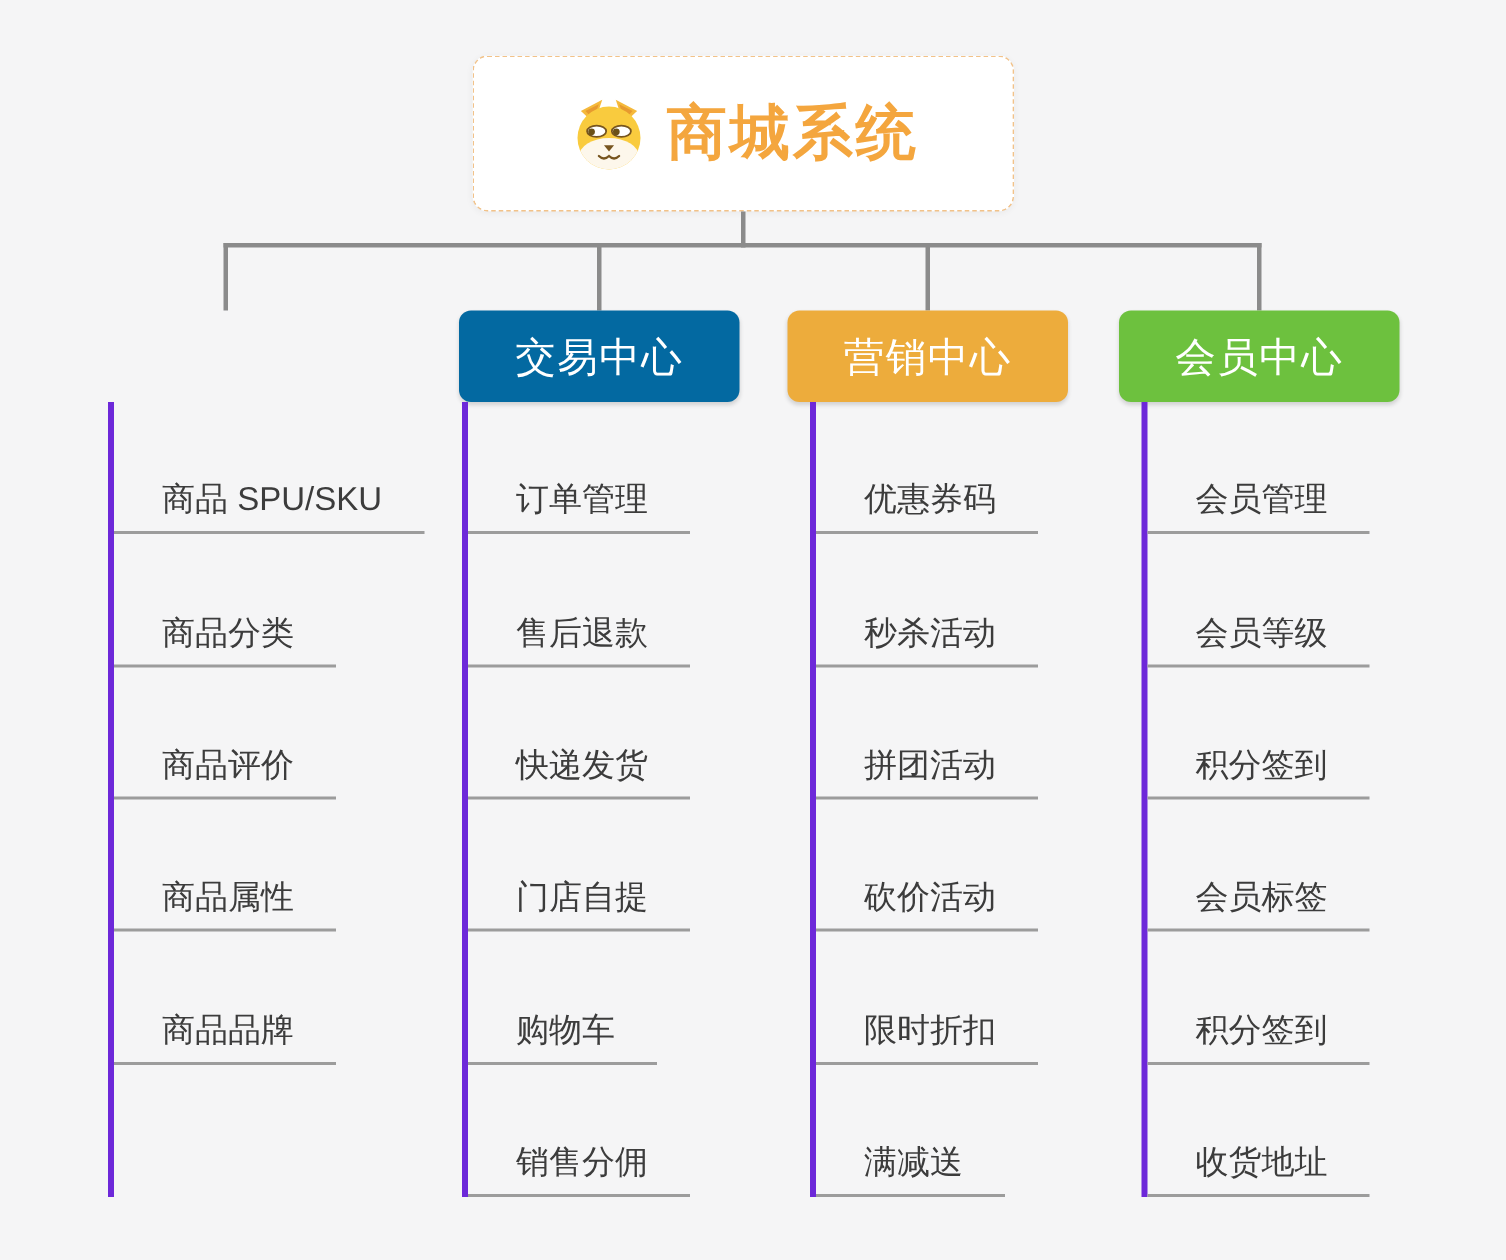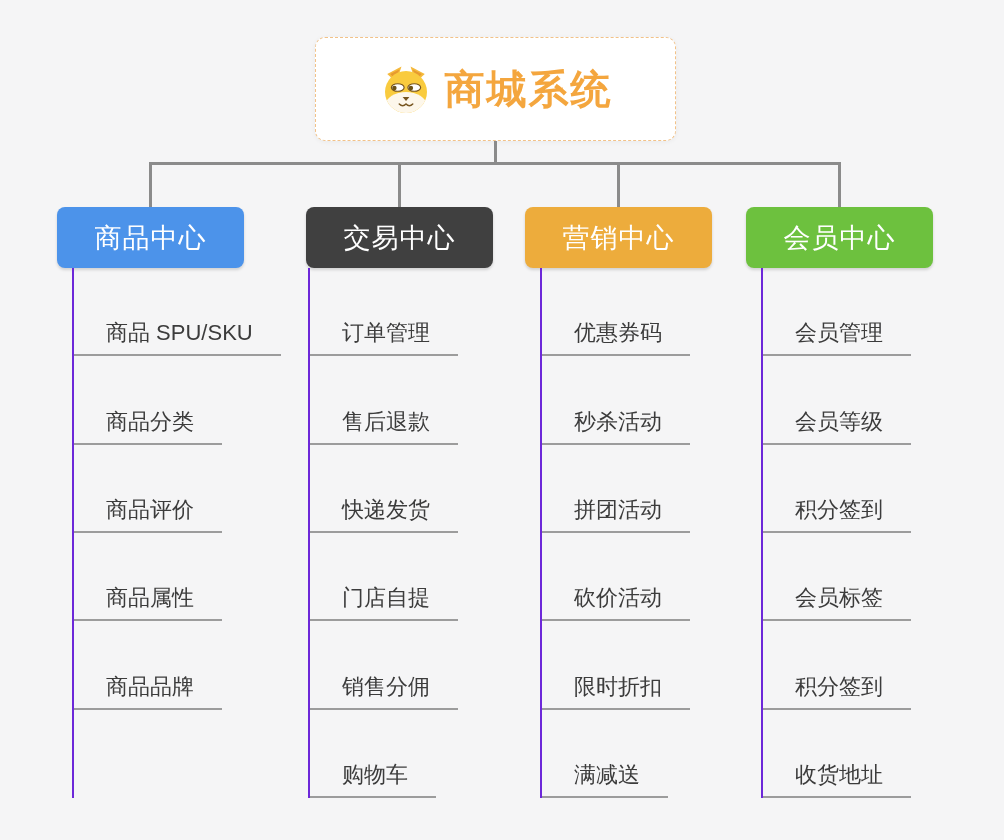--- a/index.html
+++ b/index.html
@@ -80,21 +80,21 @@
   .branch-1 { left: 57px;  }
   .branch-2 { left: 306px; }
   .branch-3 { left: 525px; }
   .branch-4 { left: 746px; }
 
   
   .col {
     position: absolute;
     top: 268px;
     height: 530px;
-    border-left: 2px solid #6d28d9;
+    border-left: 4px solid #6d28d9;
     box-sizing: content-box;
   }
   .col-1 { left: 72px;  }
   .col-2 { left: 308px; }
   .col-3 { left: 540px; }
   .col-4 { left: 761px; }
   .leaf {
     height: calc(530px / 6);
     box-sizing: border-box;
     display: flex;
@@ -143,40 +143,39 @@
     <span class="root-title" style="color: rgb(244, 166, 62);">商城系统</span>
   </div>
 
   <div class="line root-drop" style="background: rgb(139, 139, 139);"></div>
   <div class="line bus" style="background: rgb(139, 139, 139);"></div>
   <div class="line drop drop-1" style="background: rgb(139, 139, 139);"></div>
   <div class="line drop drop-2" style="background: rgb(139, 139, 139);"></div>
   <div class="line drop drop-3" style="background: rgb(139, 139, 139);"></div>
   <div class="line drop drop-4" style="background: rgb(139, 139, 139);"></div>
 
-  <div class="branch-box branch-1" style="background: rgb(76, 147, 234);">商品中心</div>
-  <div class="branch-box branch-2" style="background: #404040;">交易中心</div>
+  <div class="branch-box branch-2" style="background: #0369a1;">交易中心</div>
   <div class="branch-box branch-3" style="background: rgb(237, 172, 60);">营销中心</div>
   <div class="branch-box branch-4" style="background: rgb(109, 193, 62);">会员中心</div>
 
   <div class="col col-1">
     <div class="leaf">商品 SPU/SKU</div>
     <div class="leaf">商品分类</div>
     <div class="leaf">商品评价</div>
     <div class="leaf">商品属性</div>
     <div class="leaf">商品品牌</div>
   </div>
 
   <div class="col col-2">
     <div class="leaf">订单管理</div>
     <div class="leaf">售后退款</div>
     <div class="leaf">快递发货</div>
     <div class="leaf">门店自提</div>
+    <div class="leaf">购物车</div>
     <div class="leaf">销售分佣</div>
-    <div class="leaf">购物车</div>
   </div>
 
   <div class="col col-3">
     <div class="leaf">优惠券码</div>
     <div class="leaf">秒杀活动</div>
     <div class="leaf">拼团活动</div>
     <div class="leaf">砍价活动</div>
     <div class="leaf">限时折扣</div>
     <div class="leaf">满减送</div>
   </div>

